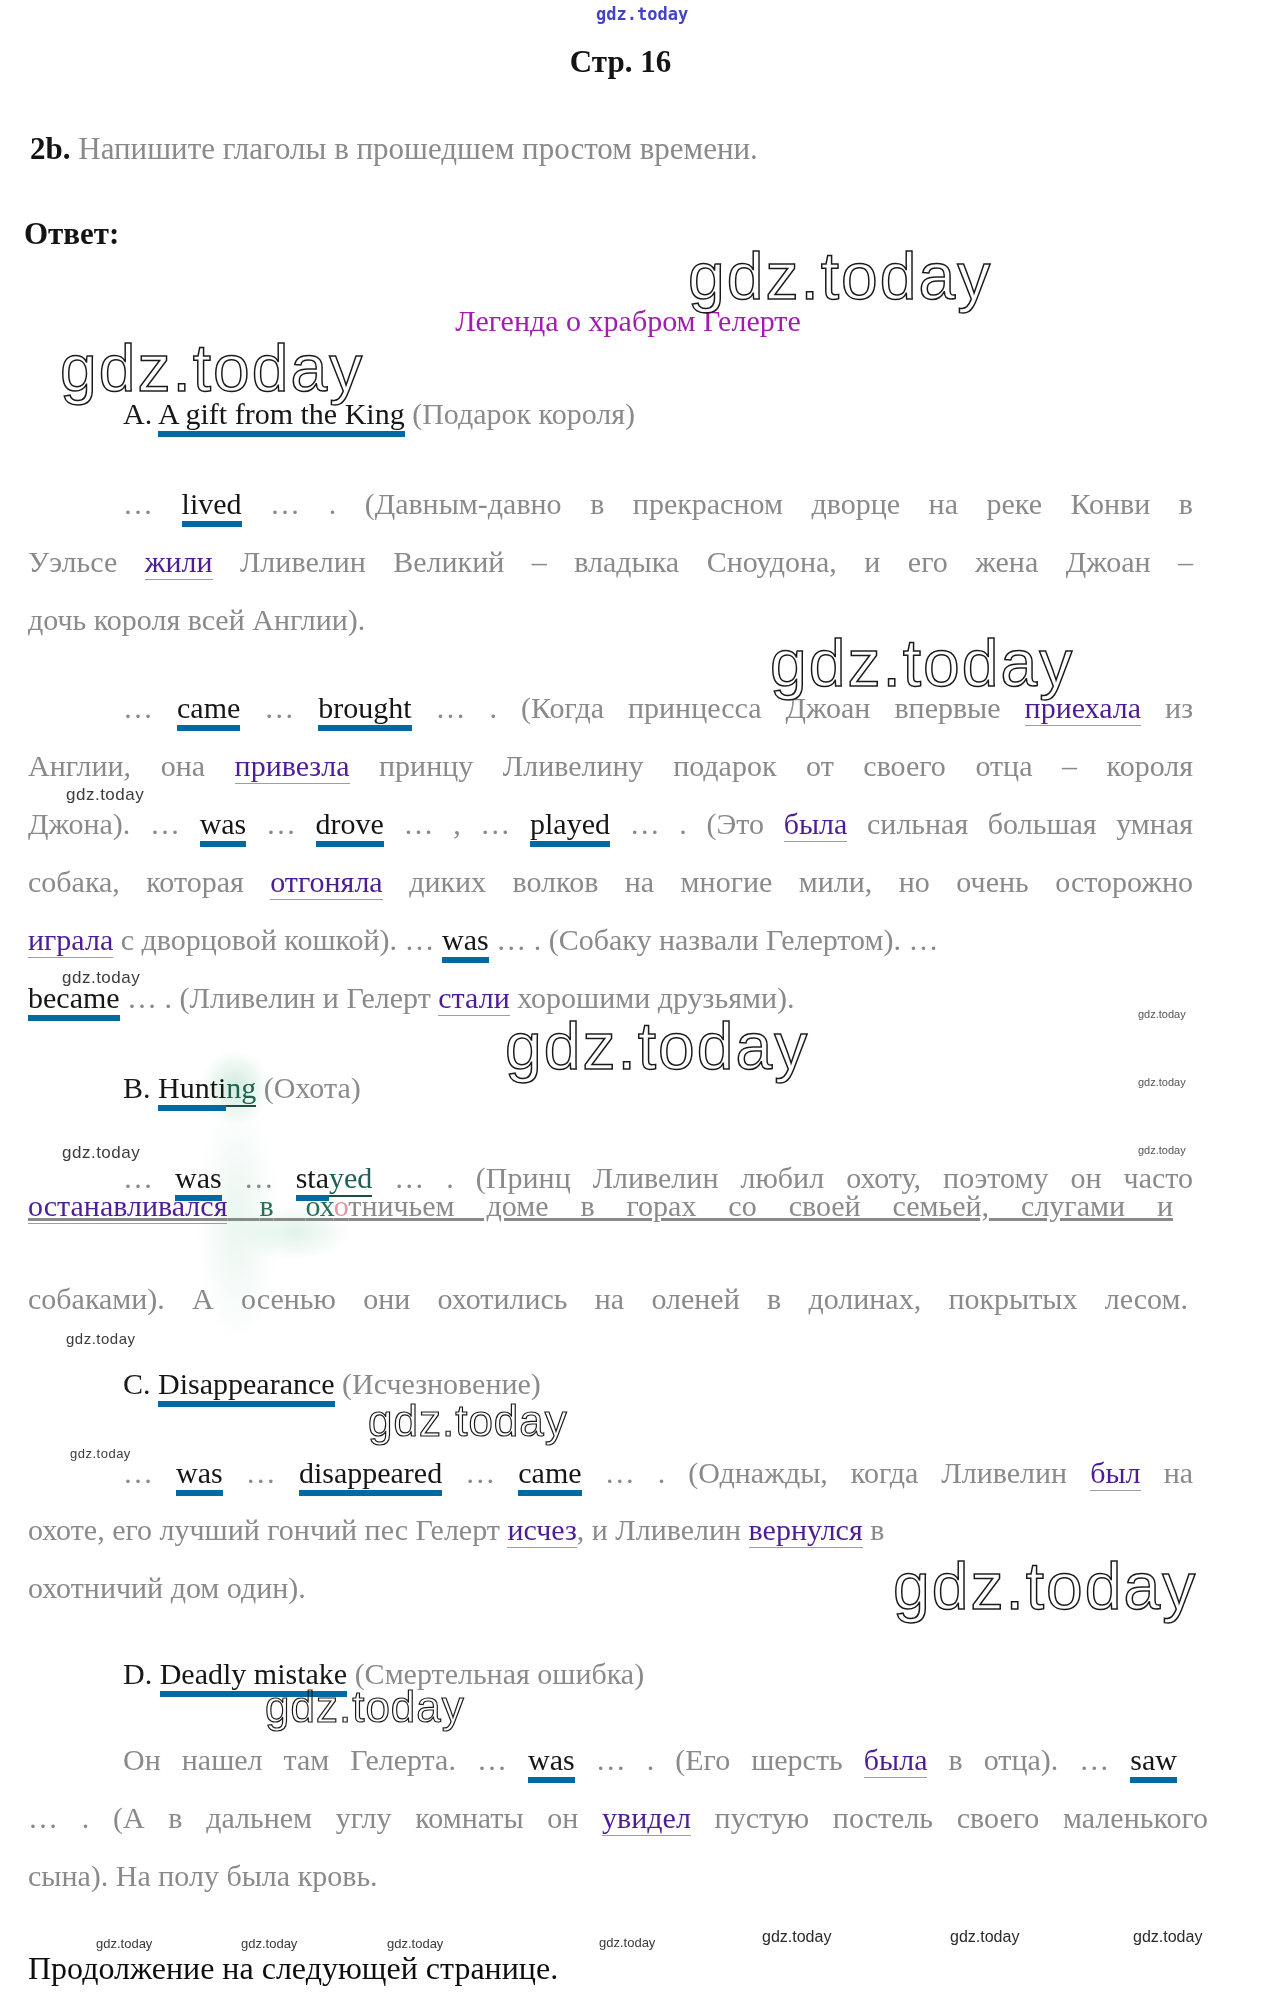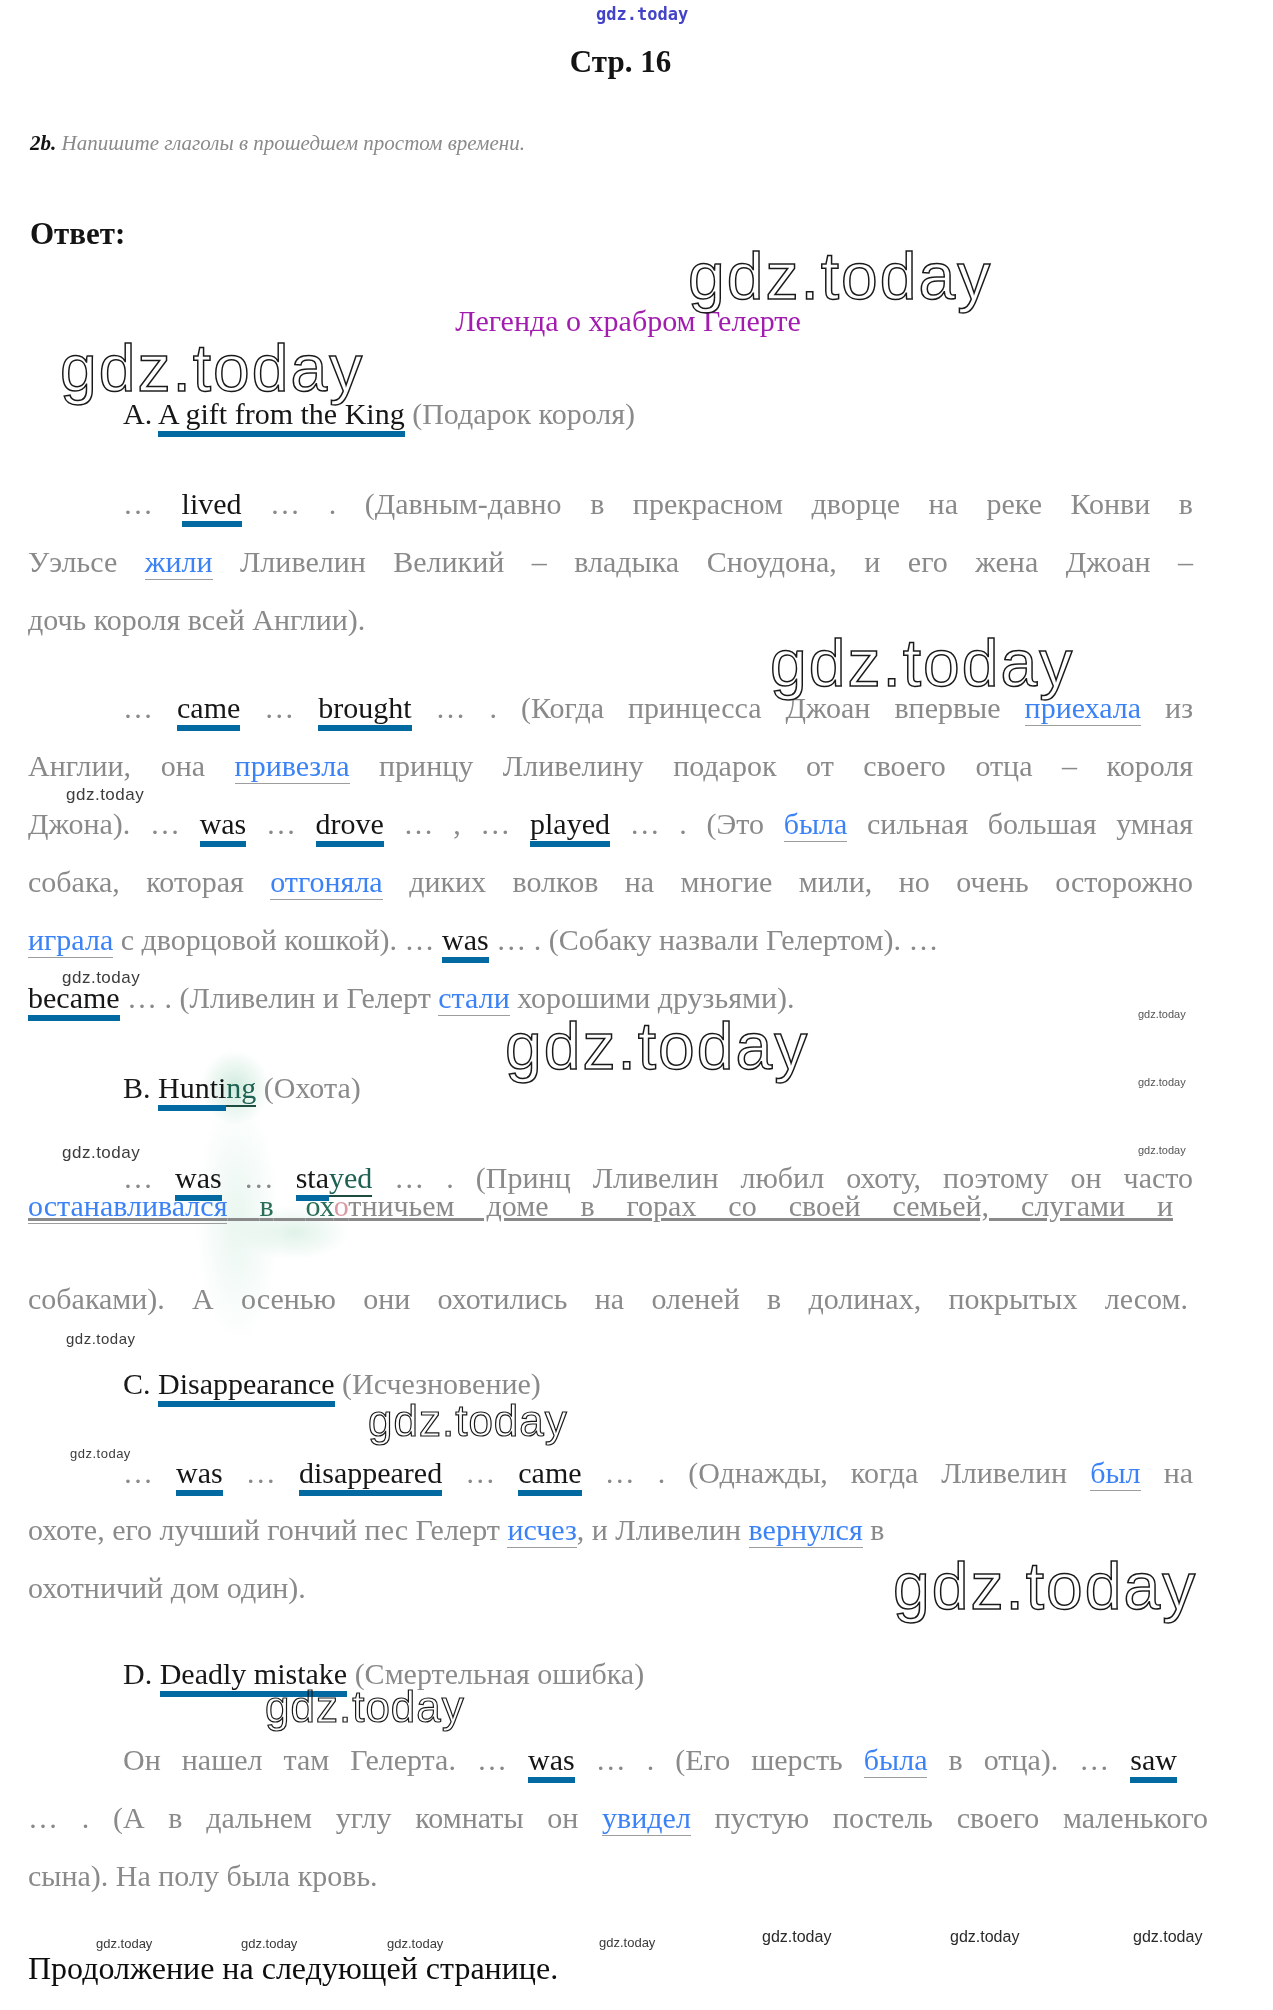--- a/index.html
+++ b/index.html
@@ -10,32 +10,32 @@
   
   .abs{position:absolute;}
   .tline{
     position:absolute;font-size:30px;line-height:36px;color:#8a8a8a;
     white-space:nowrap;z-index:3;
   }
   .tline.just{white-space:normal;text-align:justify;text-align-last:justify;}
   .sg-g{color:#8a8a8a;}
   .sg-k{color:#1a1a1a;}
   .sg-bu{color:#161616;border-bottom:6px solid #0369a1;padding-bottom:1px;}
-  .sg-gu{color:#3b82f6;border-bottom:1.5px solid #9d9d9d;padding-bottom:1px;}
+  .sg-gu{color:#4c1d95;border-bottom:1.5px solid #9d9d9d;padding-bottom:1px;}
   .sg-tealu{color:#1d6152;border-bottom:2px solid #1d4d40;padding-bottom:1px;}
   .sg-teal{color:#2a6e58;}
   .sg-pink{color:#dd99a3;}
   .page-title{
     left:0;top:44px;width:1273px;text-align:center;transform:translateX(-16px);
     font-size:31px;font-weight:bold;color:#141414;z-index:3;
   }
-  .task-line{left:30px;top:131px;font-size:21px;z-index:3;font-style:italic;}
+  .task-line{left:30px;top:131px;font-size:31px;z-index:3;}
   .task-num{font-weight:bold;color:#141414;}
   .task-text{color:#8a8a8a;}
-  .answer-label{left:30px;top:216px;font-size:31px;font-weight:bold;color:#141414;z-index:3;}
+  .answer-label{left:24px;top:216px;font-size:31px;font-weight:bold;color:#141414;z-index:3;}
   .story-title{
     left:0;top:304px;width:1256px;text-align:center;
     font-size:30px;color:#a21caf;z-index:3;
   }
   .footer-line{left:28px;top:1950px;font-size:32px;color:#0d0d0d;z-index:3;}
   
   .wm{position:absolute;font-family:"Liberation Sans",sans-serif;z-index:5;}
   .wm-blue{
     font-family:"DejaVu Sans Mono",monospace;font-size:17px;font-weight:bold;
     color:#4343c8;letter-spacing:0px;

